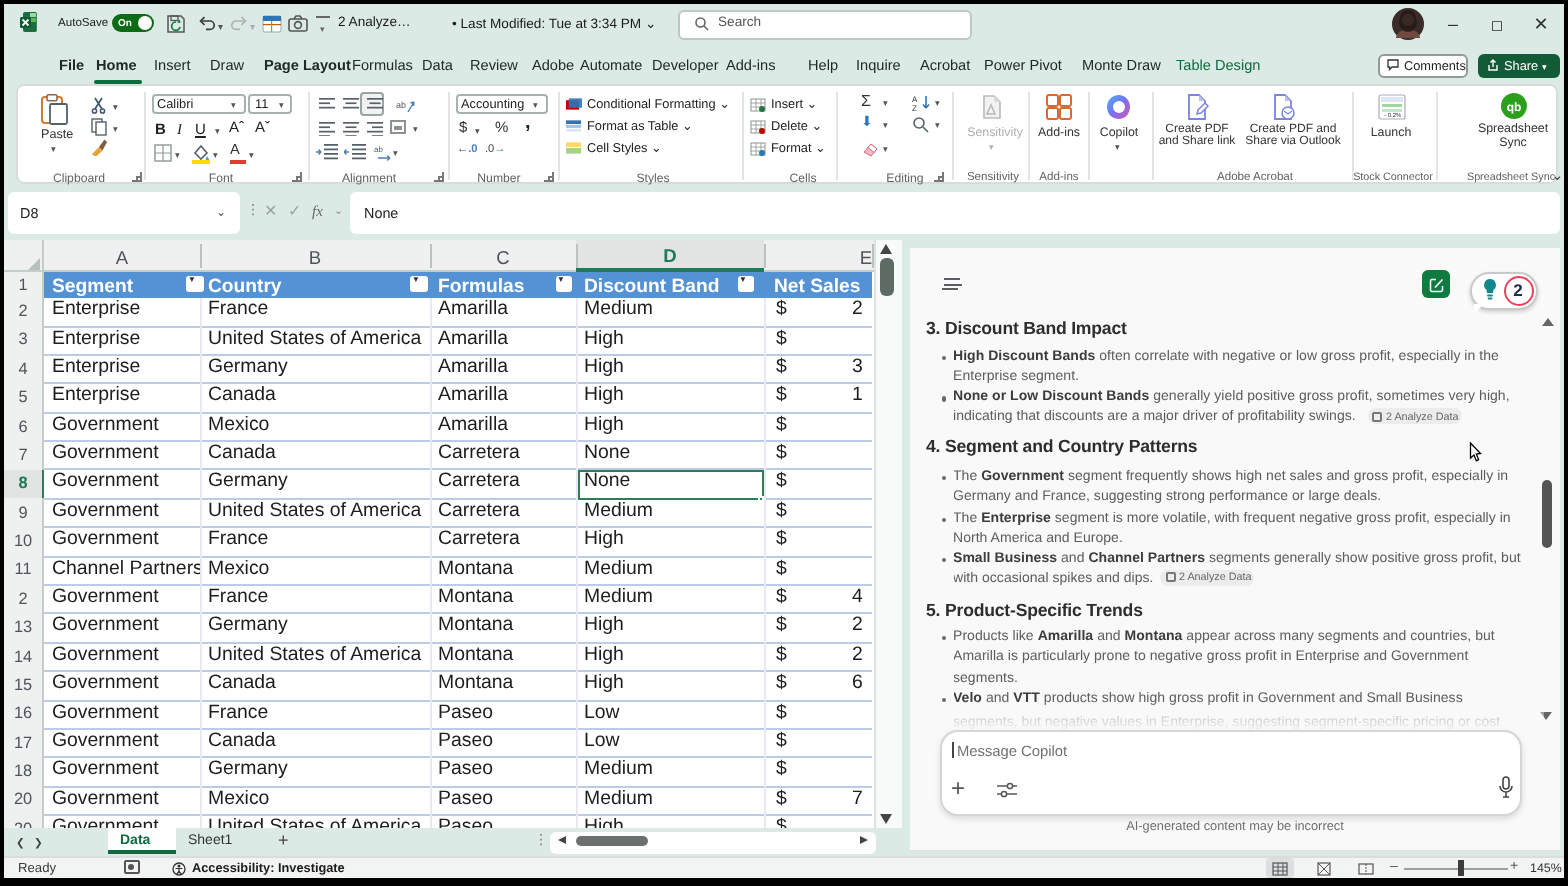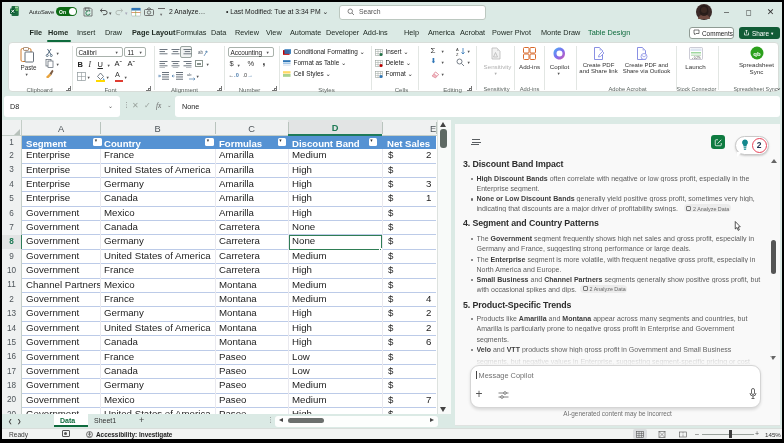--- a/index.html
+++ b/index.html
@@ -71,26 +71,26 @@
 </div>
 <div class="abs" style="left:0;top:20px;width:780px;height:20px;">
 <div class="abs" style="left:27.5px;top:6px;font-size:7.3px;color:#202b24;font-weight:bold;">File</div>
 <div class="abs" style="left:46px;top:6px;font-size:7.3px;color:#202b24;font-weight:bold;">Home</div>
 <div class="abs" style="left:75px;top:6px;font-size:7.3px;color:#202b24;font-weight:normal;">Insert</div>
 <div class="abs" style="left:103px;top:6px;font-size:7.3px;color:#202b24;font-weight:normal;">Draw</div>
 <div class="abs" style="left:130px;top:6px;font-size:7.3px;color:#202b24;font-weight:bold;">Page Layout</div>
 <div class="abs" style="left:174px;top:6px;font-size:7.3px;color:#202b24;font-weight:normal;">Formulas</div>
 <div class="abs" style="left:209px;top:6px;font-size:7.3px;color:#202b24;font-weight:normal;">Data</div>
 <div class="abs" style="left:233px;top:6px;font-size:7.3px;color:#202b24;font-weight:normal;">Review</div>
-<div class="abs" style="left:264px;top:6px;font-size:7.3px;color:#202b24;font-weight:normal;">View</div>
+<div class="abs" style="left:264px;top:6px;font-size:7.3px;color:#202b24;font-weight:normal;">Adobe</div>
 <div class="abs" style="left:288px;top:6px;font-size:7.3px;color:#202b24;font-weight:normal;">Automate</div>
 <div class="abs" style="left:324px;top:6px;font-size:7.3px;color:#202b24;font-weight:normal;">Developer</div>
 <div class="abs" style="left:361px;top:6px;font-size:7.3px;color:#202b24;font-weight:normal;">Add-ins</div>
 <div class="abs" style="left:402px;top:6px;font-size:7.3px;color:#202b24;font-weight:normal;">Help</div>
-<div class="abs" style="left:426px;top:6px;font-size:7.3px;color:#202b24;font-weight:normal;">America</div>
+<div class="abs" style="left:426px;top:6px;font-size:7.3px;color:#202b24;font-weight:normal;">Inquire</div>
 <div class="abs" style="left:458px;top:6px;font-size:7.3px;color:#202b24;font-weight:normal;">Acrobat</div>
 <div class="abs" style="left:490px;top:6px;font-size:7.3px;color:#202b24;font-weight:normal;">Power Pivot</div>
 <div class="abs" style="left:539px;top:6px;font-size:7.3px;color:#202b24;font-weight:normal;">Monte Draw</div>
 <div class="abs" style="left:586px;top:6px;font-size:7.3px;color:#0e6b3d;font-weight:normal;">Table Design</div>
 <div class="abs" style="left:45px;top:17.5px;width:24px;height:2px;background:#0e6b3d;border-radius:1px;"></div>
 <div class="abs" style="left:687px;top:5px;width:45px;height:12px;background:#fff;border:0.5px solid #8f9b94;border-radius:3px;"></div>
 <svg class="abs" style="left:691px;top:7.3px" width="7" height="7" viewBox="0 0 14 14">
         <path d="M2 2 h10 v7 h-6 l-2.5 2.5 v-2.5 h-1.5 z" fill="none" stroke="#333" stroke-width="1.3"></path>
       </svg>
 <div class="abs" style="left:700px;top:7.5px;font-size:6.4px;color:#222;">Comments</div>

